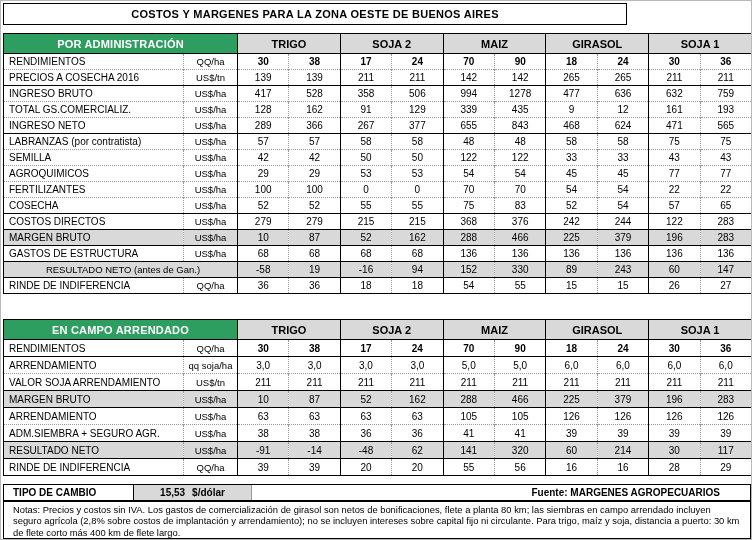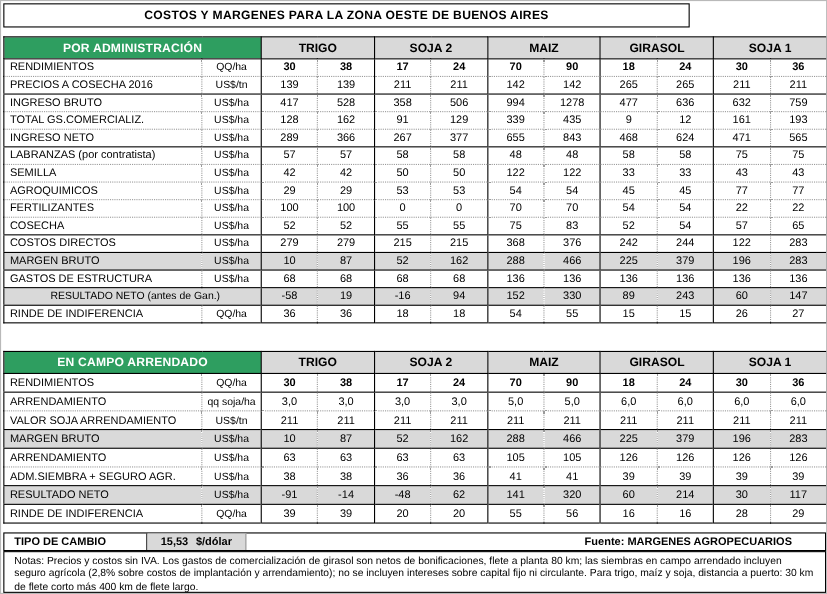--- a/index.html
+++ b/index.html
@@ -26,21 +26,21 @@
   td.unit, td.gend { border-right: 1px solid #000; }
   td:last-child { border-right: none; }
   td.val { text-align: center; }
   td.b, td.ub { font-weight: bold; }
   tr.band td { background: var(--band-gray, #D9D9D9); font-weight: normal; }
   tr.ts td { border-top: 1px solid #000; }
 
   .xrate { position: absolute; left: 2px; top: 483px; width: 748px; height: 17px;
     border: 1px solid #000; display: flex; align-items: stretch; font-size: 10px; font-weight: bold; }
   .xr-label { width: 130px; padding-left: 9px; border-right: 1px solid #000; display: flex; align-items: center; }
-  .xr-value { width: 90px; background: var(--band-gray, #D9D9D9); border-right: 1px solid #999;
+  .xr-value { width: 118px; background: var(--band-gray, #D9D9D9); border-right: 1px solid #999;
     display: flex; align-items: center; justify-content: center; gap: 7px; }
   .xr-source { flex: 1; display: flex; align-items: center; justify-content: flex-end; padding-right: 30px; }
 
   .notes { position: absolute; left: 2px; top: 500px; width: 748px; height: 38px;
     border: 1px solid #000; padding: 2px 9px; font-size: 9.4px; line-height: 11.4px; }
 </style>
 </head>
 <body>
 
 <div class="page">

